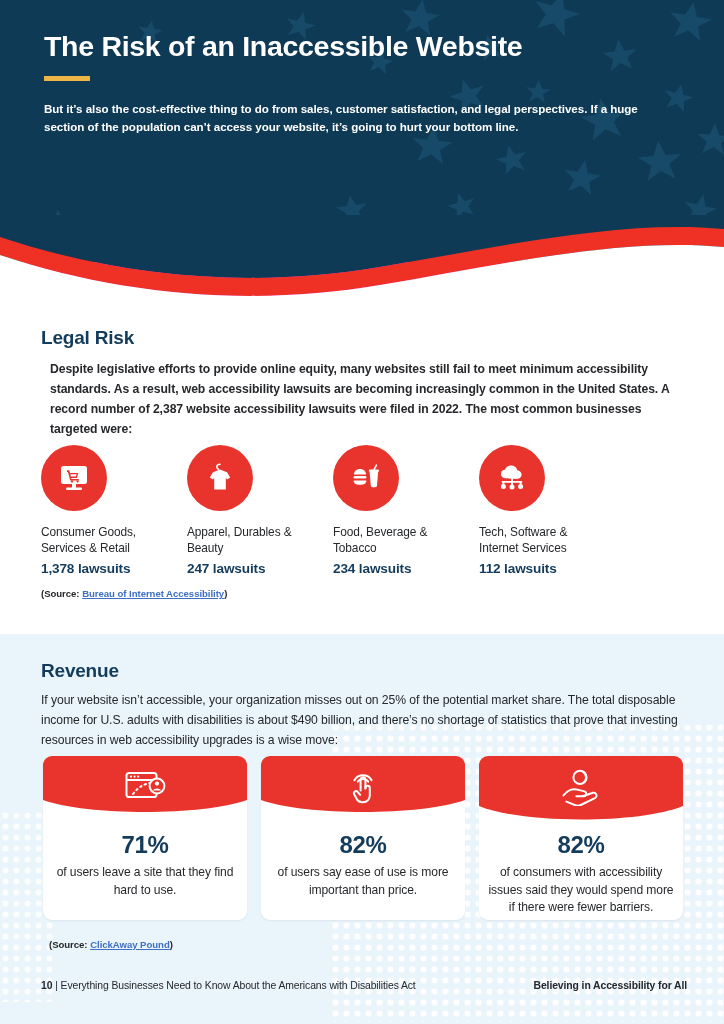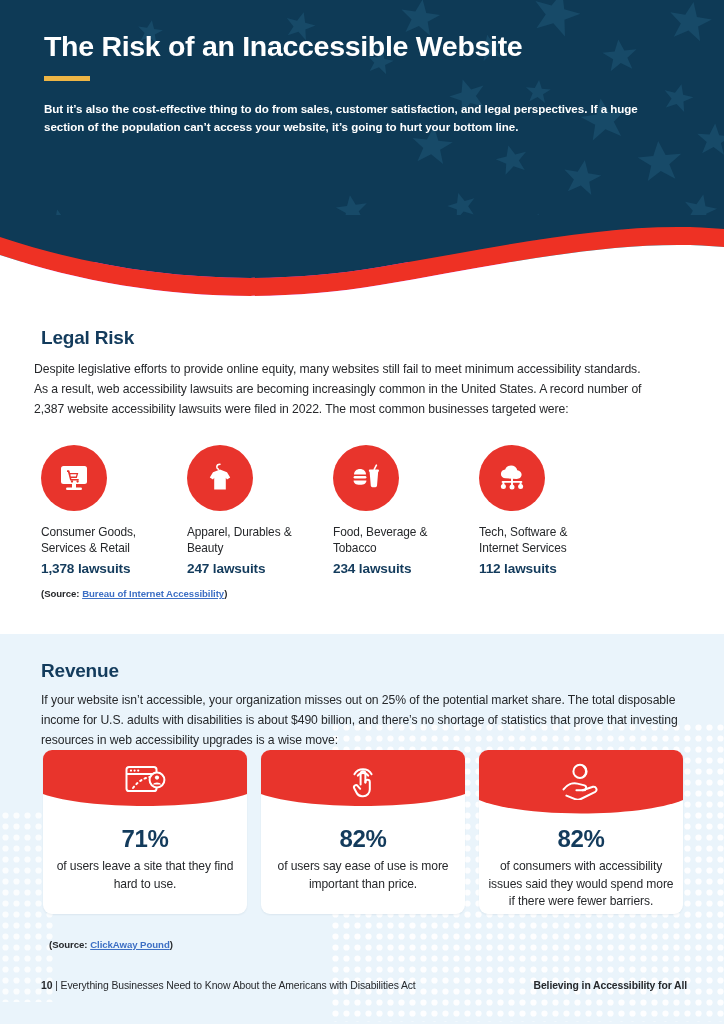--- a/index.html
+++ b/index.html
@@ -103,22 +103,23 @@
   }
   .legal-h { position: absolute; left: 41px; top: 27px; }
   .body-copy {
     color: #26282b;
     font-size: 12.2px;
     line-height: 1.63;
     letter-spacing: -0.08px;
   }
   .legal-p {
     position: absolute;
-    left: 34px; top: 60px;
+    left: 50px; top: 60px;
     width: 620px;
+    font-weight: bold;
   }
 
   .cats {
     position: absolute;
     left: 41px; top: 145px;
     width: 645px;
     display: flex;
     gap: 17px;
   }
   .cat { width: 129px; }
@@ -175,21 +176,21 @@
   }
   .rev-h { position: absolute; left: 41px; top: 26px; z-index: 3; }
   .rev-p {
     position: absolute;
     left: 41px; top: 57px;
     width: 645px;
     z-index: 3;
   }
   .cards {
     position: absolute;
-    left: 43px; top: 116px;
+    left: 43px; top: 122px;
     width: 640px;
     display: flex;
     gap: 14px;
     z-index: 3;
   }
   .card {
     width: 204px;
     height: 164px;
     background: #ffffff;
     border-radius: 9px;

